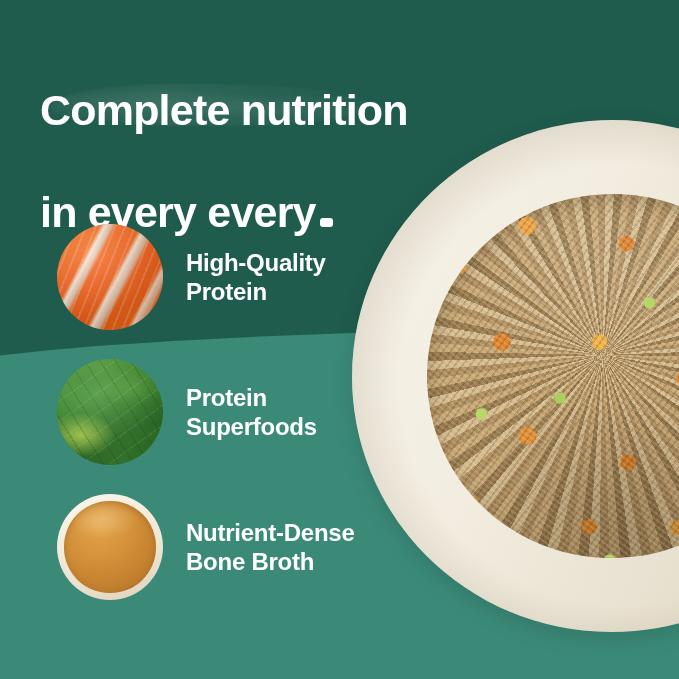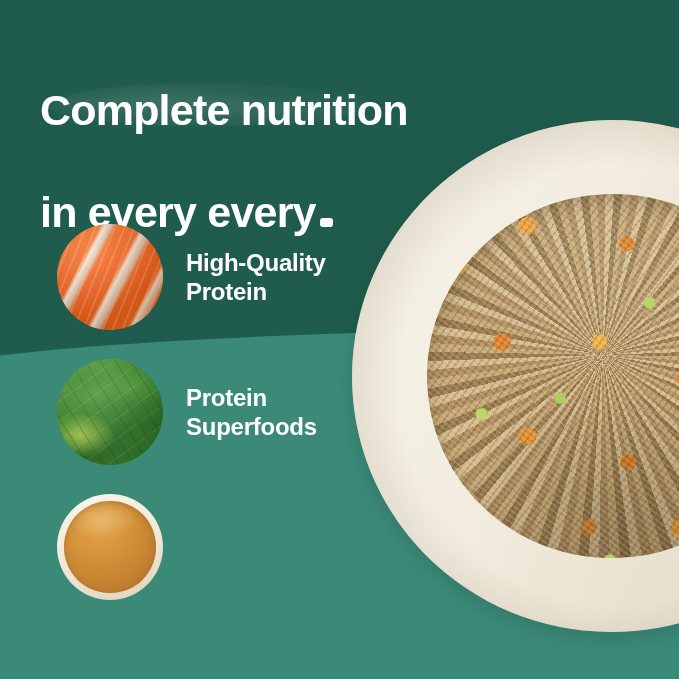--- a/index.html
+++ b/index.html
@@ -318,17 +318,19 @@
       <div class="flabel">Protein
 Superfoods</div>
     </div>
 
     <div class="feature">
       <div class="fico">
         <div class="broth">
           <div class="broth-liquid"></div>
         </div>
       </div>
+      <div class="flabel">Nutrient-Dense
+Bone Broth</div>
     </div>
 
   </div>
 
 </div>
 
 </body></html>

